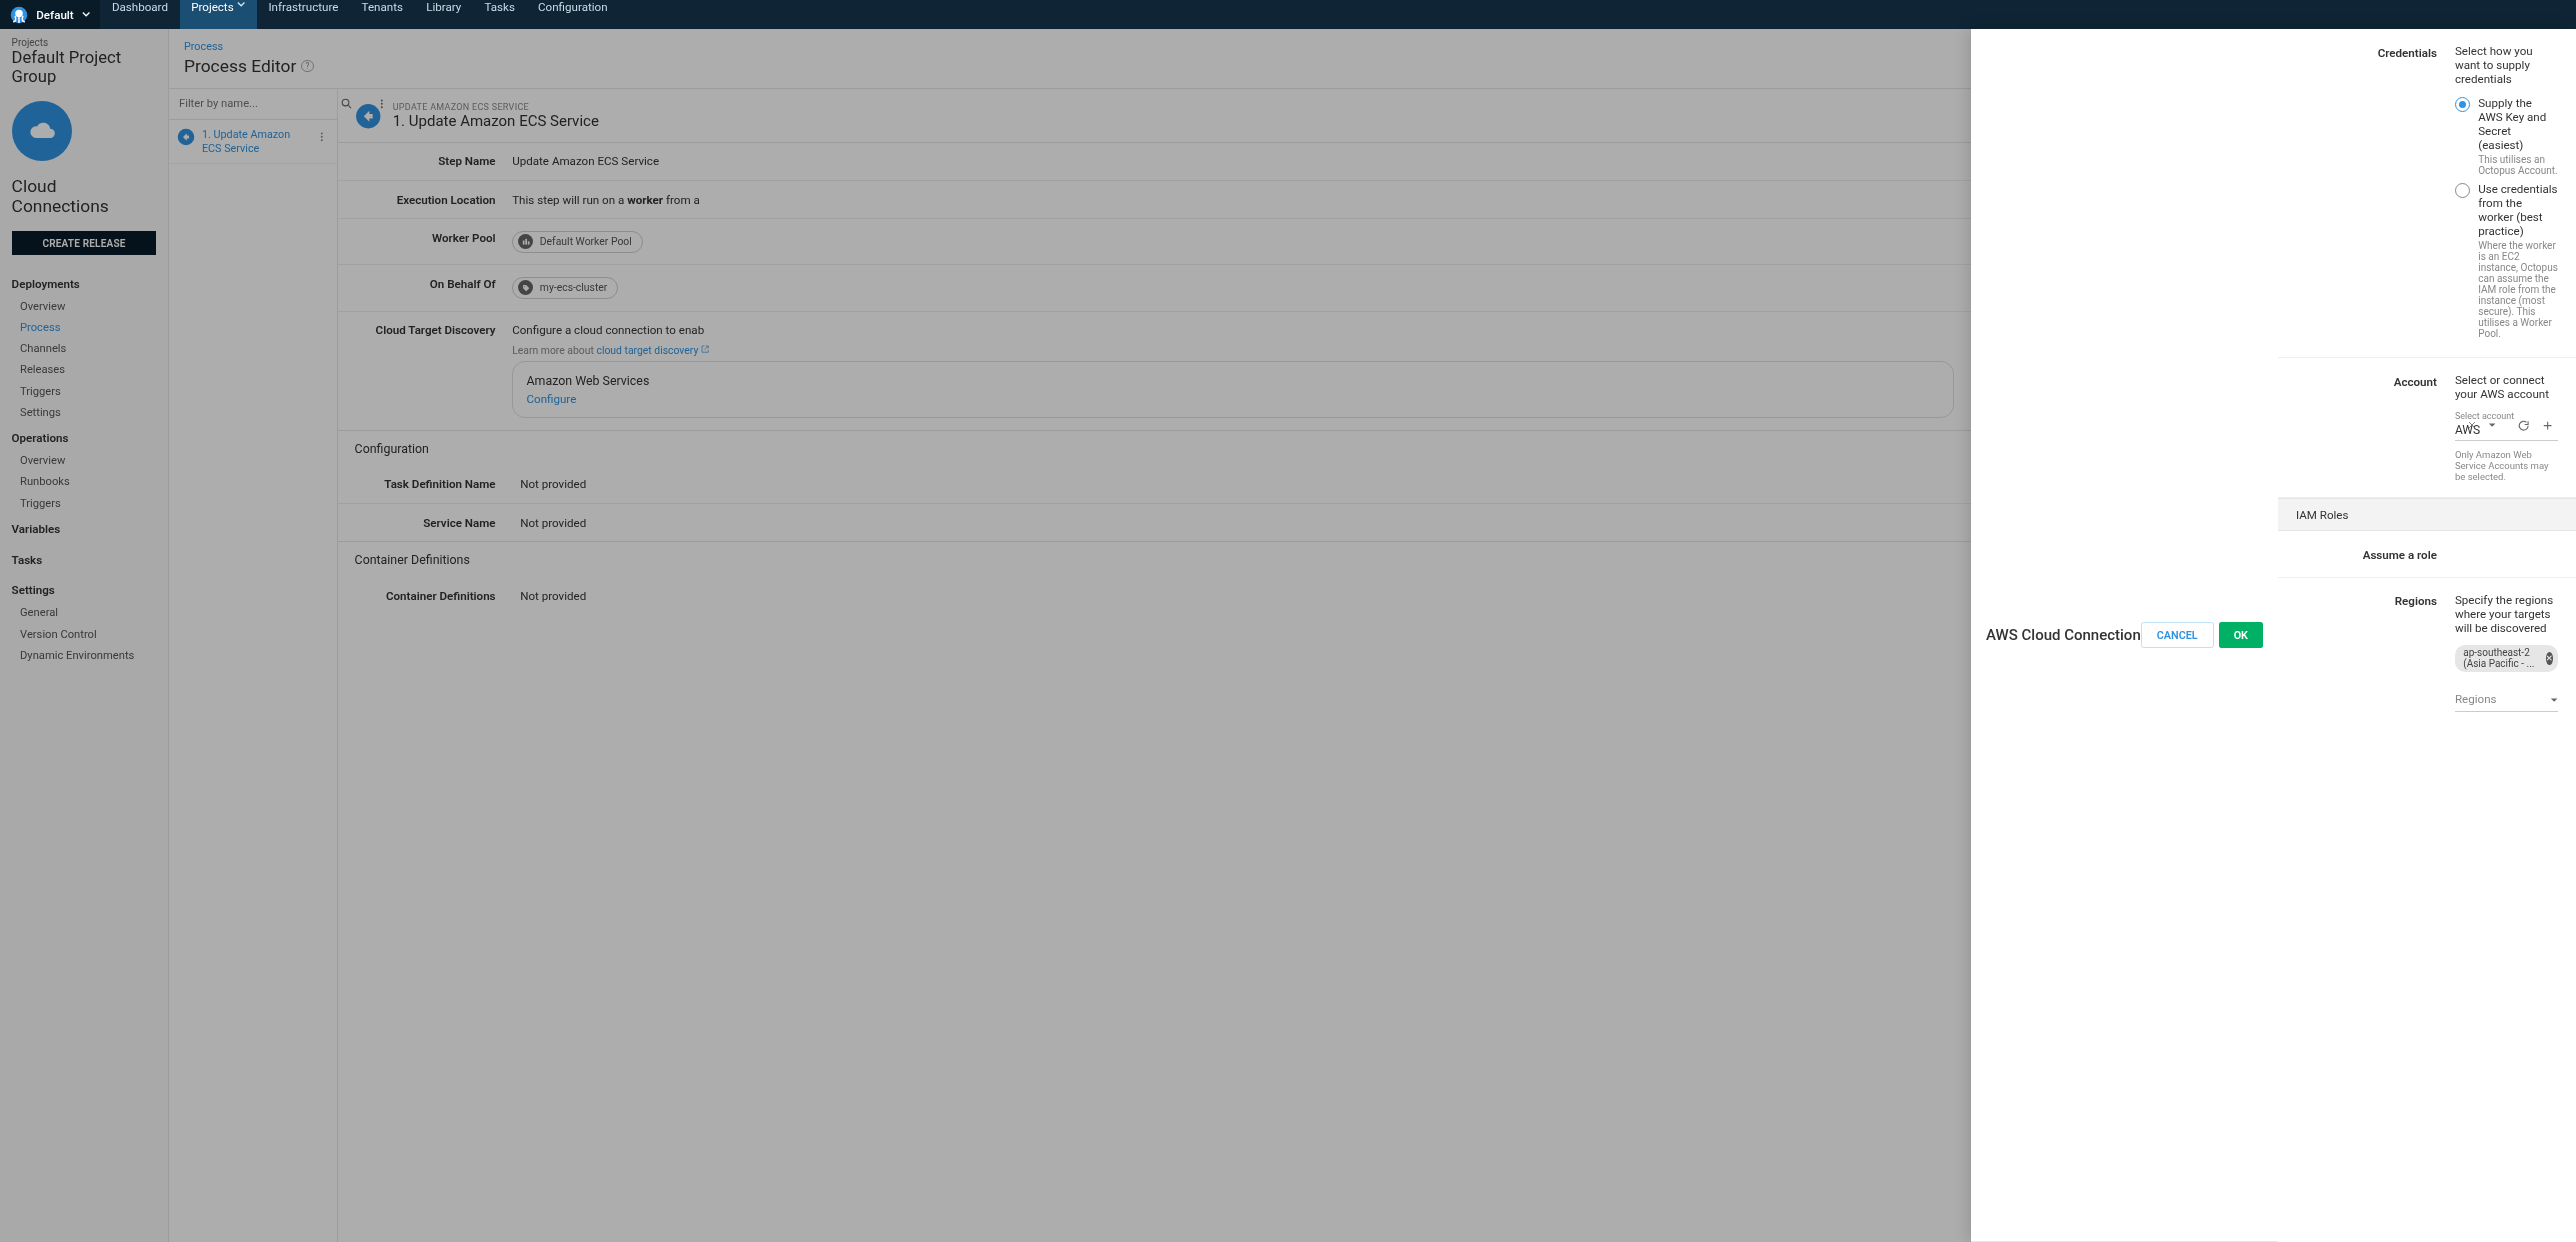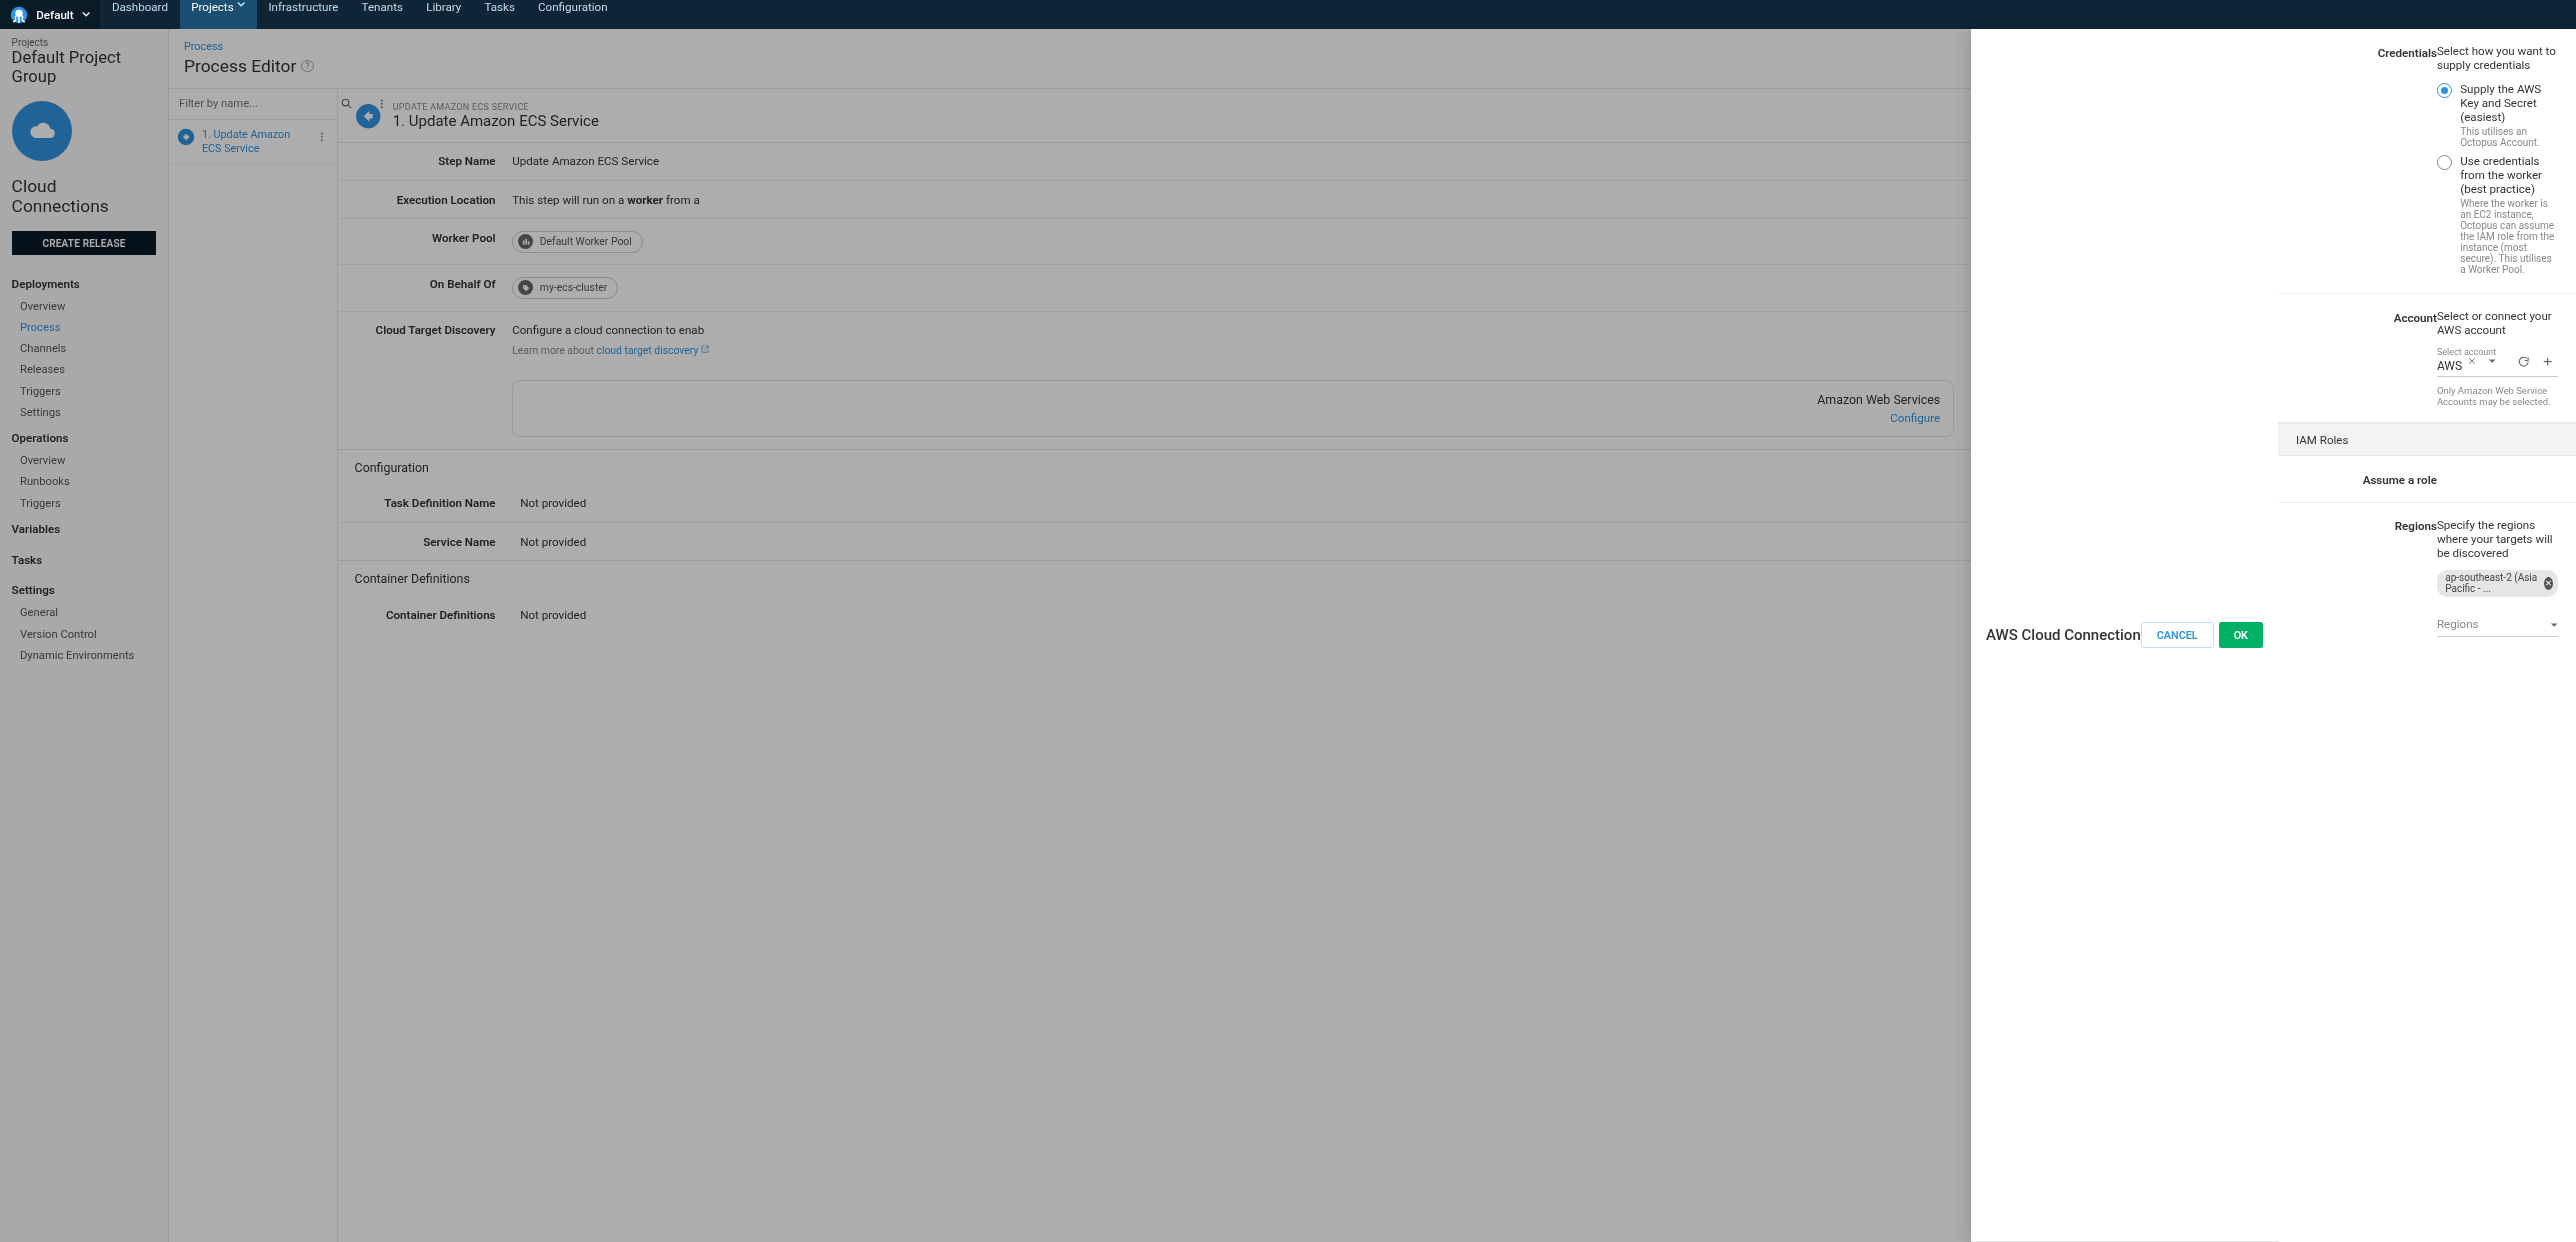--- a/index.html
+++ b/index.html
@@ -57,40 +57,40 @@
 .detail .step-hdr .ttl { font-size:15px; color:#333; }
 
 .kv-row { display:flex; padding:11.6px 16.6px; border-top:0.8px solid #eee; gap:16.6px; }
 .kv-row.first { border-top:none; }
 .kv-row .k { width:141px; text-align:right; font-weight:600; color:#333; font-size:11.6px; }
 .kv-row .v { flex:1; color:#333; font-size:11.6px; }
 .chip { display:inline-flex; align-items:center; gap:6.6px; border:0.8px solid #d0d0d0; border-radius:11.6px; padding:2.5px 10px 2.5px 5px; font-size:10.4px; color:#555; background:#fff; }
 .chip .glyph { width:15px; height:15px; border-radius:50%; background:#666; color:#fff; display:inline-flex; align-items:center; justify-content:center; font-size:8.3px; }
 .hint { font-size:10.4px; color:#888; margin-top:6.6px; }
 .hint a { color:#2f93e0; text-decoration:none; }
-.conn-card { margin-top:23px; border:0.8px solid #e0e0e0; border-radius:8px; padding:11.6px 13.3px;text-align:right; }
+.conn-card { margin-top:4px; border:0.8px solid #e0e0e0; border-radius:13px; padding:11.6px 13.3px; }
 .conn-card .cc-title { font-size:12.4px; color:#333; }
 .conn-card .cc-link { color:#2f93e0; font-size:11.6px; margin-top:3.3px; display:inline-block; }
 .section-hdr { background:#fff; padding:10px 16.6px; font-size:12.4px; color:#333; border-top:0.8px solid #e6e6e6; }
 .muted { color:#999;margin-left:8px; }
 
 
 .dimmer { position:absolute; inset:0; background:rgba(0,0,0,.32); pointer-events:none; }
 
 
 .drawer { width:605px; background:#fff; box-shadow:-3.3px 0 15px rgba(0,0,0,.15); display:flex; flex-direction:row; z-index:10; }
 .drawer-hdr { display:flex; align-items:center; justify-content:space-between; padding:13.3px 15px; border-bottom:0.8px solid #e6e6e6; }
 .drawer-hdr h2 { font-size:15px; font-weight:500; color:#333; }
 .drawer-hdr .btns { display:flex; gap:5px; }
 .btn { border:none; padding:5.8px 15px; font-size:10.8px; font-weight:600; cursor:pointer; border-radius:2.5px; }
 .btn.cancel { background:#fff; color:#2f93e0; border:0.8px solid #bfe0f7; }
 .btn.ok { background:#00b065; color:#fff; }
 
 .drawer-body { flex:1; overflow:auto; }
-.d-row { display:flex; padding:15px 18px; border-bottom:0.8px solid #eee; }
+.d-row { display:flex; padding:15px 18px; gap:18px; border-bottom:0.8px solid #eee; }
 .d-row.nob { border-bottom:none; }
 .d-row .dk { width:141px; text-align:right; font-weight:600; color:#333; font-size:11.6px; padding-top:1.7px; }
 .d-row .dv { flex:1; }
 .dv .lead { color:#333; font-size:11.6px; margin-bottom:10px; }
 .radio { display:flex; align-items:flex-start; gap:8.3px; margin:6.6px 0 3.3px; cursor:pointer; }
 .radio .dot { width:15px; height:15px; border:1.7px solid #888; border-radius:50%; flex:none; display:flex; align-items:center; justify-content:center; margin-top:0.8px; }
 .radio.selected .dot { border-color:#2f93e0; }
 .radio.selected .dot::after { content:""; width:7.5px; height:7.5px; border-radius:50%; background:#2f93e0; }
 .radio .r-lbl { font-size:11.6px; color:#333; }
 .radio .r-help { font-size:10px; color:#888; margin-top:1.7px; max-width:348px; }

